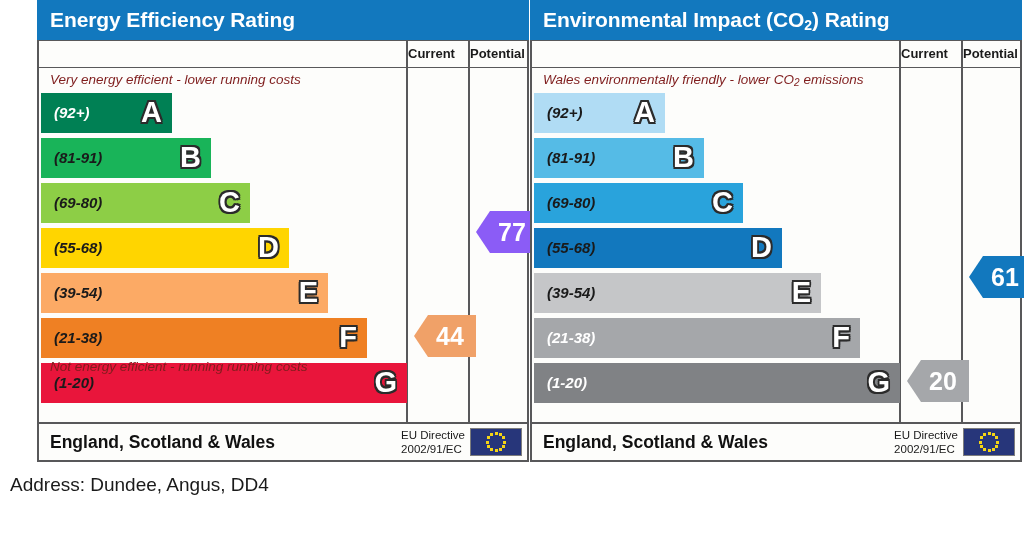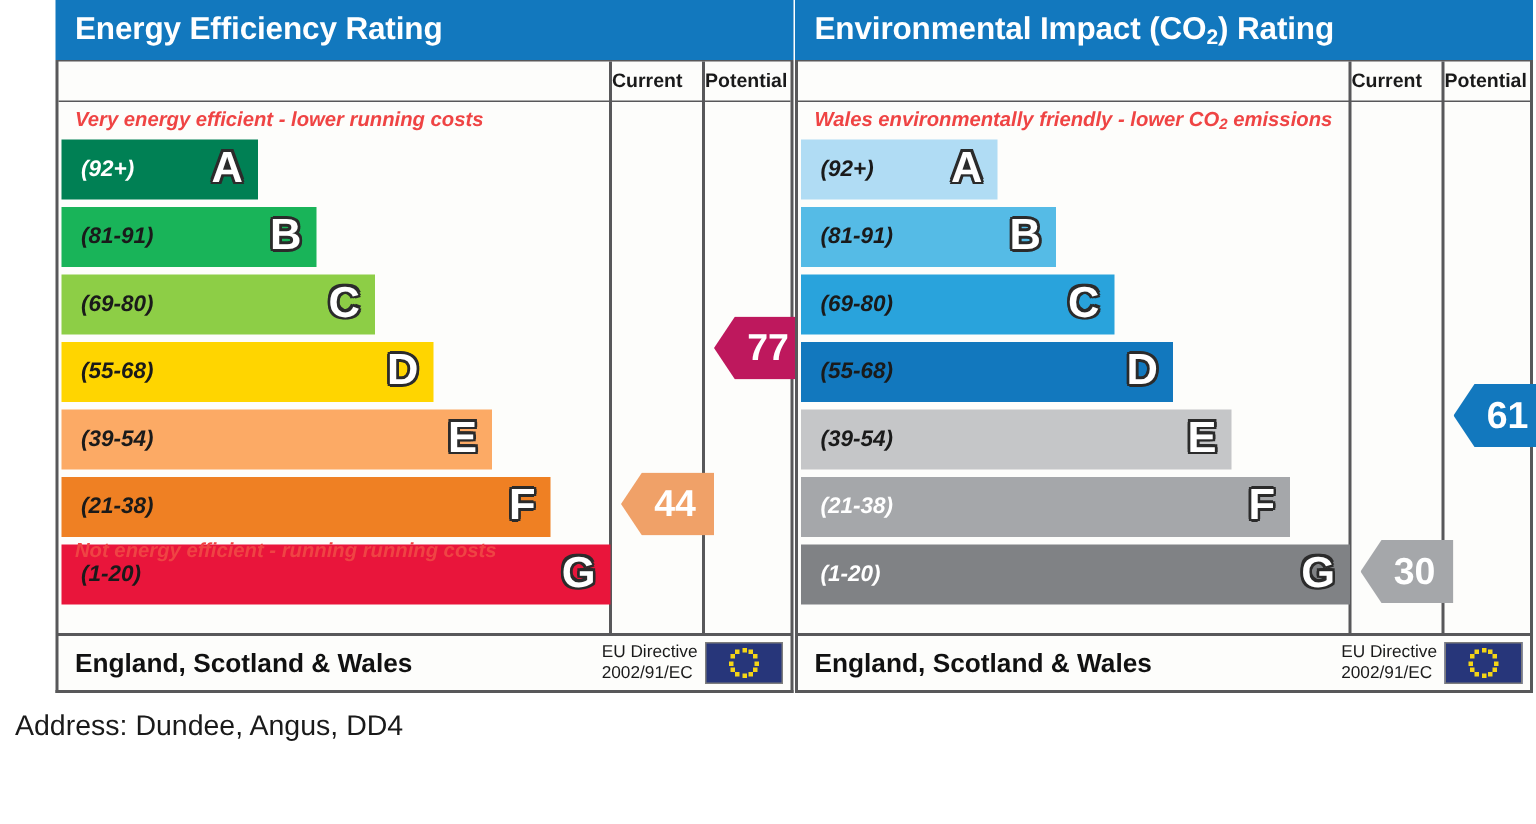--- a/index.html
+++ b/index.html
@@ -64,23 +64,22 @@
     top:0;bottom:0;
     width:2px;background:#58585a;
   }
 
   
   .caption{
     position:absolute;
     left:11px;
     font-style:italic;
     font-size:13.5px;
-    color:#ef4444;
-    white-space:nowrap;
-    font-weight:bold;
+    color:#7f1d1d;
+    white-space:nowrap;
   }
   .caption sub{font-size:10px;vertical-align:baseline;position:relative;top:2px;}
   .caption.top{top:31px;}
   .caption.bottom{top:318px;}
 
   
   .bands{position:absolute;left:0;top:52px;}
   .band{
     position:absolute;
     height:40px;
@@ -207,21 +206,21 @@
           <span class="range">(21-38)</span>
           <span class="letter">F</span>
         </div>
         <div class="band" style="top:270px; width:366px; background:#e9153b;">
           <span class="range">(1-20)</span>
           <span class="letter">G</span>
         </div>
       </div>
 
       <div class="badge" style="left:375px;top:274px;background:#f0a168;">44</div>
-      <div class="badge" style="left:437px;top:170px;background:#be185d;">77</div>
+      <div class="badge" style="left:437px;top:170px;background:#8b5cf6;">77</div>
 
       <div class="caption bottom">Not energy efficient - running running costs</div>
     </div>
 
     <div class="chart-footer">
       <div class="footer-region">England, Scotland &amp; Wales</div>
       <div class="footer-directive">
         <div>EU Directive</div>
         <div>2002/91/EC</div>
       </div>
@@ -279,21 +278,21 @@
         <div class="band" style="top:225px; width:326px; background:#a5a7aa;">
           <span class="range light">(21-38)</span>
           <span class="letter">F</span>
         </div>
         <div class="band" style="top:270px; width:366px; background:#808285;">
           <span class="range light">(1-20)</span>
           <span class="letter">G</span>
         </div>
       </div>
 
-      <div class="badge" style="left:375px;top:319px;background:#a5a7aa;">30</div>
+      <div class="badge" style="left:375px;top:319px;background:#a5a7aa;">20</div>
       <div class="badge" style="left:437px;top:215px;background:#1278be;">61</div>
 
     </div>
 
     <div class="chart-footer">
       <div class="footer-region">England, Scotland &amp; Wales</div>
       <div class="footer-directive">
         <div>EU Directive</div>
         <div>2002/91/EC</div>
       </div>

